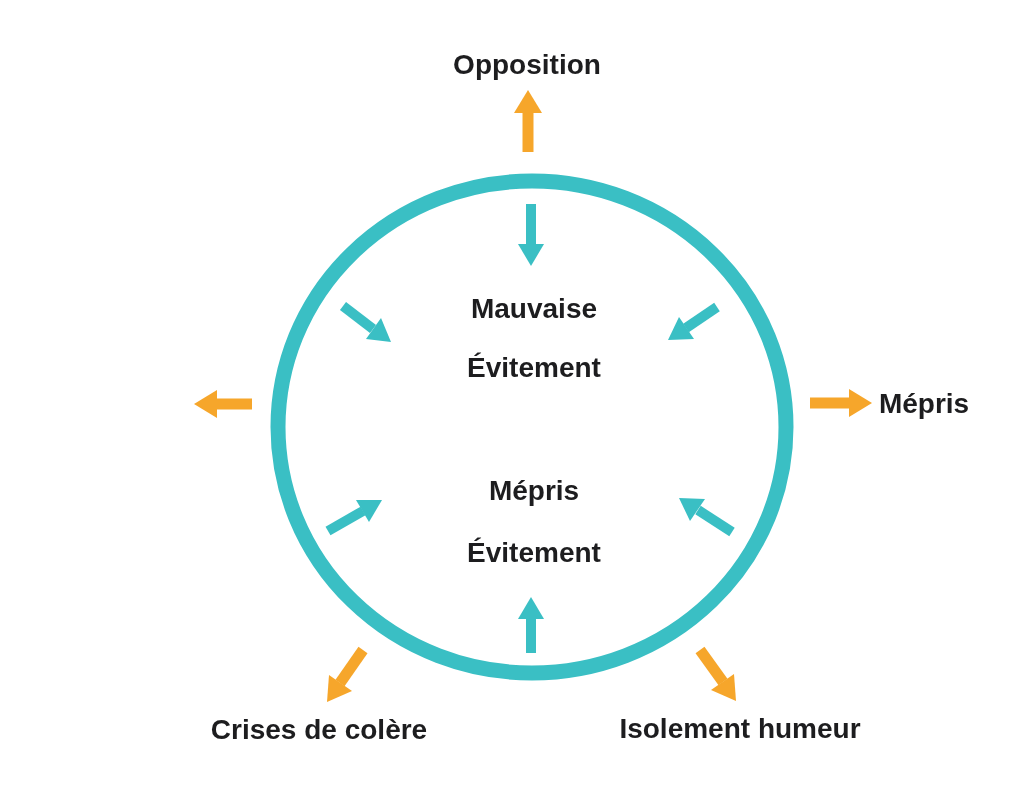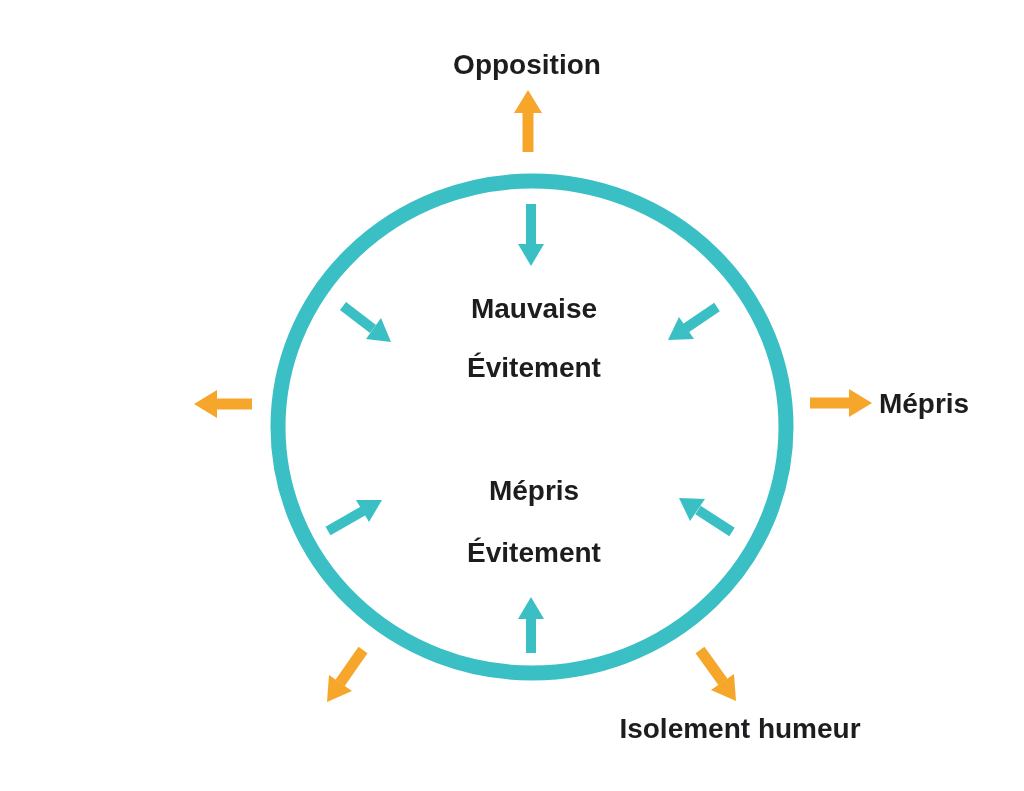--- a/index.html
+++ b/index.html
@@ -88,20 +88,21 @@
       <polygon class="head-teal" points="382,500 369,522 356,500"></polygon>
     </g>
     <g>
       <line class="shaft-teal" x1="732" y1="532" x2="698" y2="510"></line>
       <polygon class="head-teal" points="679,498 705,499 690,521"></polygon>
     </g>
   </svg>
 
   <div class="label" style="left:527px;top:65px">Opposition</div>
   <div class="label" style="left:924px;top:404px">Mépris</div>
+  <div class="label" style="left:319px;top:730px">Crises de colère</div>
   <div class="label" style="left:740px;top:729px">Isolement humeur</div>
 
   <div class="label" style="left:534px;top:309px">Mauvaise</div>
   <div class="label" style="left:534px;top:368px">Évitement</div>
   <div class="label" style="left:534px;top:491px">Mépris</div>
   <div class="label" style="left:534px;top:553px">Évitement</div>
 
 </div>
 
 </body></html>

